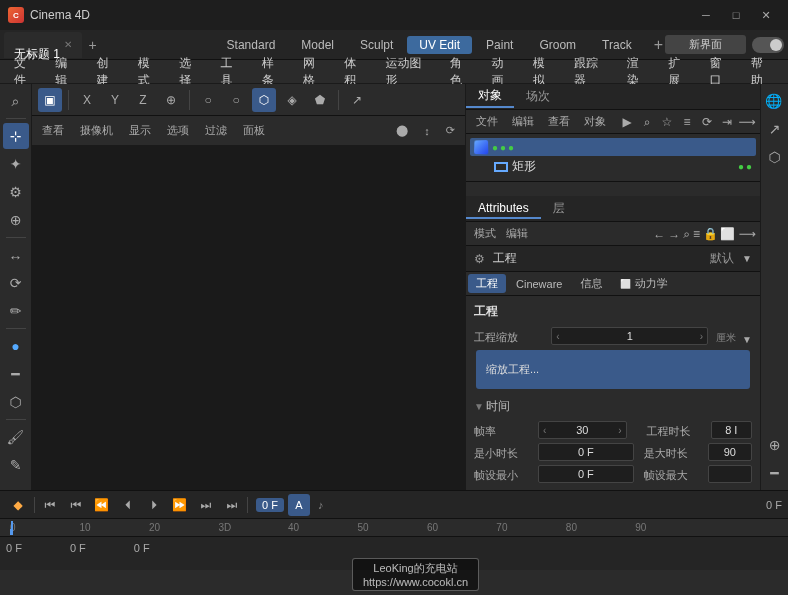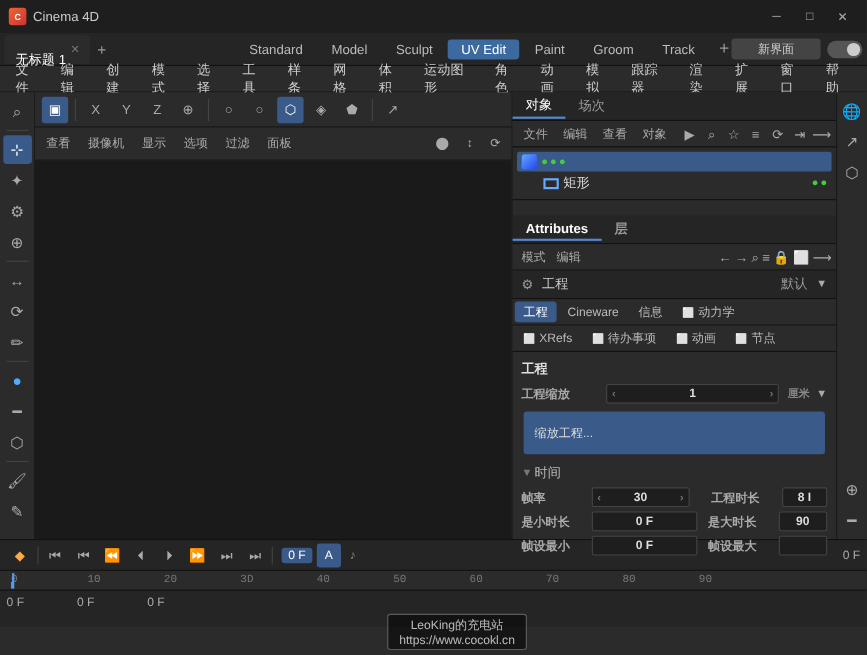--- a/index.html
+++ b/index.html
@@ -220,21 +220,20 @@
       flex: 1;
       display: flex;
       flex-direction: column;
     }
     #attr-tabs {
       display: flex;
       background: #252525;
       border-bottom: 1px solid #111;
       height: 26px;
       align-items: center;
-      font-weight: bold;
     }
     .attr-tab {
       padding: 2px 12px; color: #999; font-size: 12px; cursor: pointer;
     }
     .attr-tab.active { color: #fff; border-bottom: 2px solid #5588cc; }
     #attr-toolbar {
       display: flex;
       align-items: center;
       background: #2b2b2b;
       height: 24px;
@@ -289,25 +288,24 @@
     }
     .attr-section {
       margin-bottom: 4px;
     }
     .attr-section-header {
       color: #ddd; font-size: 12px; font-weight: bold;
       padding: 3px 2px;
     }
     .attr-row {
       display: flex;
-      align-items: center;
+      align-items: flex-end;
       height: 22px;
       gap: 4px;
       padding: 0 2px;
-      font-weight: bold;
     }
     .attr-label {
       color: #aaa; font-size: 11px; flex: 1; min-width: 60px;
     }
     .attr-field {
       flex: 2;
       display: flex;
       align-items: center;
       background: #1e1e1e;
       border: 1px solid #444;
@@ -636,26 +634,20 @@
 
       <div id="attr-mode-tabs">
         <div class="attr-mode-tab active">工程</div>
         <div class="attr-mode-tab">Cineware</div>
         <div class="attr-mode-tab">信息</div>
         <div class="attr-mode-tab">
           <span style="font-size:9px">⬜</span> 动力学
         </div>
       </div>
 
-      <div id="attr-mode-tabs2" style="display:flex;align-items:center;height:24px;padding:0 2px;gap:2px;border-bottom:1px solid #111;">
-        <div class="attr-mode-tab"><span style="font-size:9px">⬜</span> XRefs</div>
-        <div class="attr-mode-tab"><span style="font-size:9px">⬜</span> 待办事项</div>
-        <div class="attr-mode-tab"><span style="font-size:9px">⬜</span> 动画</div>
-        <div class="attr-mode-tab"><span style="font-size:9px">⬜</span> 节点</div>
-      </div>
 
       <div id="attr-content">
         <div class="attr-section">
           <div class="attr-section-header">工程</div>
           <div class="attr-row">
             <span class="attr-label">工程缩放</span>
             <div class="attr-field">
               <span style="color:#777;font-size:10px;cursor:pointer">‹</span>
               <span class="attr-field-value">1</span>
               <span style="color:#777;font-size:10px;cursor:pointer">›</span>
@@ -737,21 +729,21 @@
     <div id="play-range">
       <span>0 F</span>
     </div>
     <div id="loop-btn">A</div>
     <div style="color:#888;font-size:11px;margin-left:4px">♪</div>
     <div style="flex:1"></div>
     <div class="tc-frame">0 F</div>
   </div>
   <div id="timeline-ruler">
     <div class="ruler-content">
-      <div style="display:flex;align-items:center;width:100%;position:relative;height:14px;margin-left:4px;font-family:Liberation Mono, monospace;">
+      <div style="display:flex;align-items:center;width:100%;position:relative;height:14px;margin-left:4px;">
         <div style="position:absolute;left:0;color:#777;font-size:10px">0</div>
         <div style="position:absolute;left:9%;color:#777;font-size:10px">10</div>
         <div style="position:absolute;left:18%;color:#777;font-size:10px">20</div>
         <div style="position:absolute;left:27%;color:#777;font-size:10px">3D</div>
         <div style="position:absolute;left:36%;color:#777;font-size:10px">40</div>
         <div style="position:absolute;left:45%;color:#777;font-size:10px">50</div>
         <div style="position:absolute;left:54%;color:#777;font-size:10px">60</div>
         <div style="position:absolute;left:63%;color:#777;font-size:10px">70</div>
         <div style="position:absolute;left:72%;color:#777;font-size:10px">80</div>
         <div style="position:absolute;left:81%;color:#777;font-size:10px">90</div>

